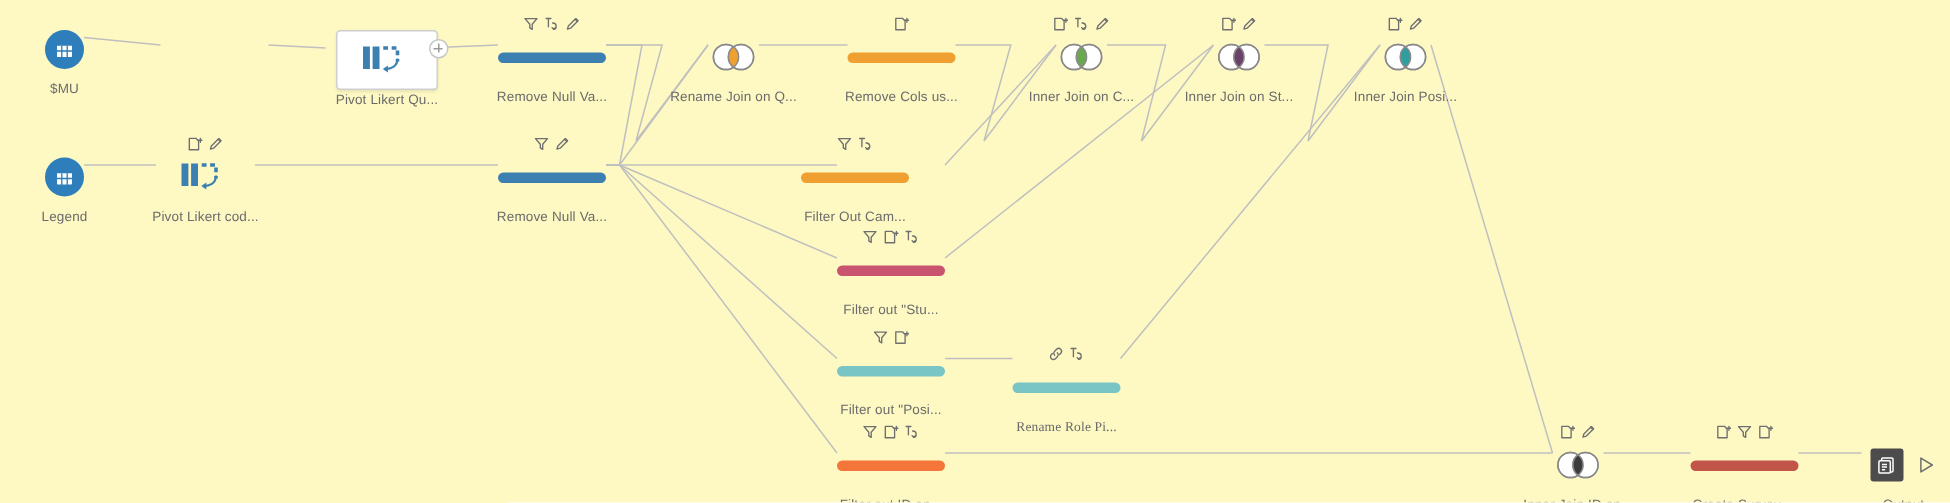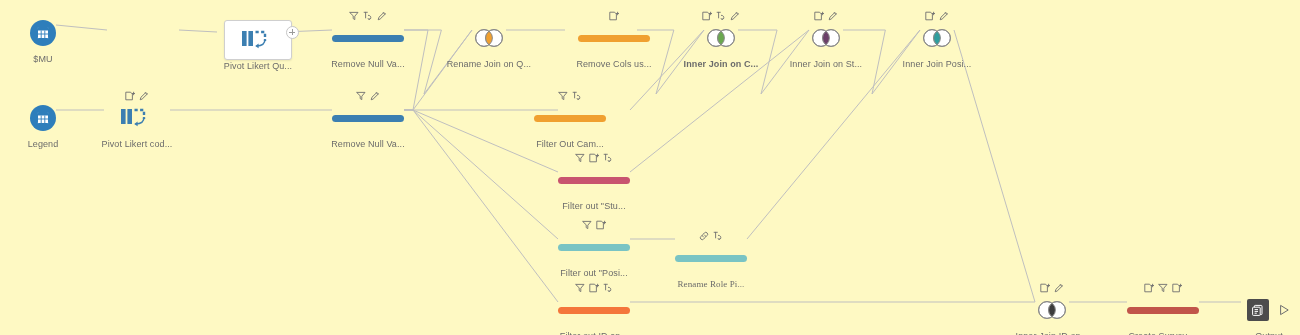--- a/index.html
+++ b/index.html
@@ -268,35 +268,35 @@
               <circle cx="12" cy="10" r="8.4" fill="#fff" stroke="#8a8a8a" stroke-width="1"></circle>
               <circle cx="22" cy="10" r="8.4" fill="#fff" stroke="#8a8a8a" stroke-width="1"></circle>
               <circle cx="22" cy="10" r="8.4" fill="#f0a030" clip-path="url(#clf0a030)"></circle>
               <circle cx="12" cy="10" r="8.4" fill="none" stroke="#8a8a8a" stroke-width="1"></circle>
               <circle cx="22" cy="10" r="8.4" fill="none" stroke="#8a8a8a" stroke-width="1"></circle>
             </svg>
           </span>
         </div>
         <div class="node-label">Rename Join on Q...</div>
       </div>
-      <div class="node" style="left: 614px; top: 8px;">
+      <div class="node" style="left: 601px; top: 8px;">
         <div class="node-icons">
           <span>
             <svg width="10" height="10" viewBox="0 0 10 10" fill="none" stroke="#6f6f6f" stroke-width="0.9" stroke-linecap="round" stroke-linejoin="round">
               <path d="M1.2 1.2 H5.6 L7.4 3 V8.8 H1.2 Z"></path>
               <path d="M8.6 1.2 v2.6 M7.3 2.5 h2.6"></path>
             </svg>
           </span>
         </div>
         <div class="node-body">
           <span class="bar" style="background: rgb(240, 160, 48);"></span>
         </div>
         <div class="node-label">Remove Cols us...</div>
       </div>
-      <div class="node" style="left: 721px; top: 8px; font-weight: bold;">
+      <div class="node" style="left: 721px; top: 8px;">
         <div class="node-icons">
           <span>
             <svg width="10" height="10" viewBox="0 0 10 10" fill="none" stroke="#6f6f6f" stroke-width="0.9" stroke-linecap="round" stroke-linejoin="round">
               <path d="M1.2 1.2 H5.6 L7.4 3 V8.8 H1.2 Z"></path>
               <path d="M8.6 1.2 v2.6 M7.3 2.5 h2.6"></path>
             </svg>
           </span>
           <span>
             <svg width="10" height="10" viewBox="0 0 10 10" fill="none" stroke="#6f6f6f" stroke-width="0.9" stroke-linecap="round" stroke-linejoin="round">
               <path d="M2.6 1.3 v5.6"></path>

